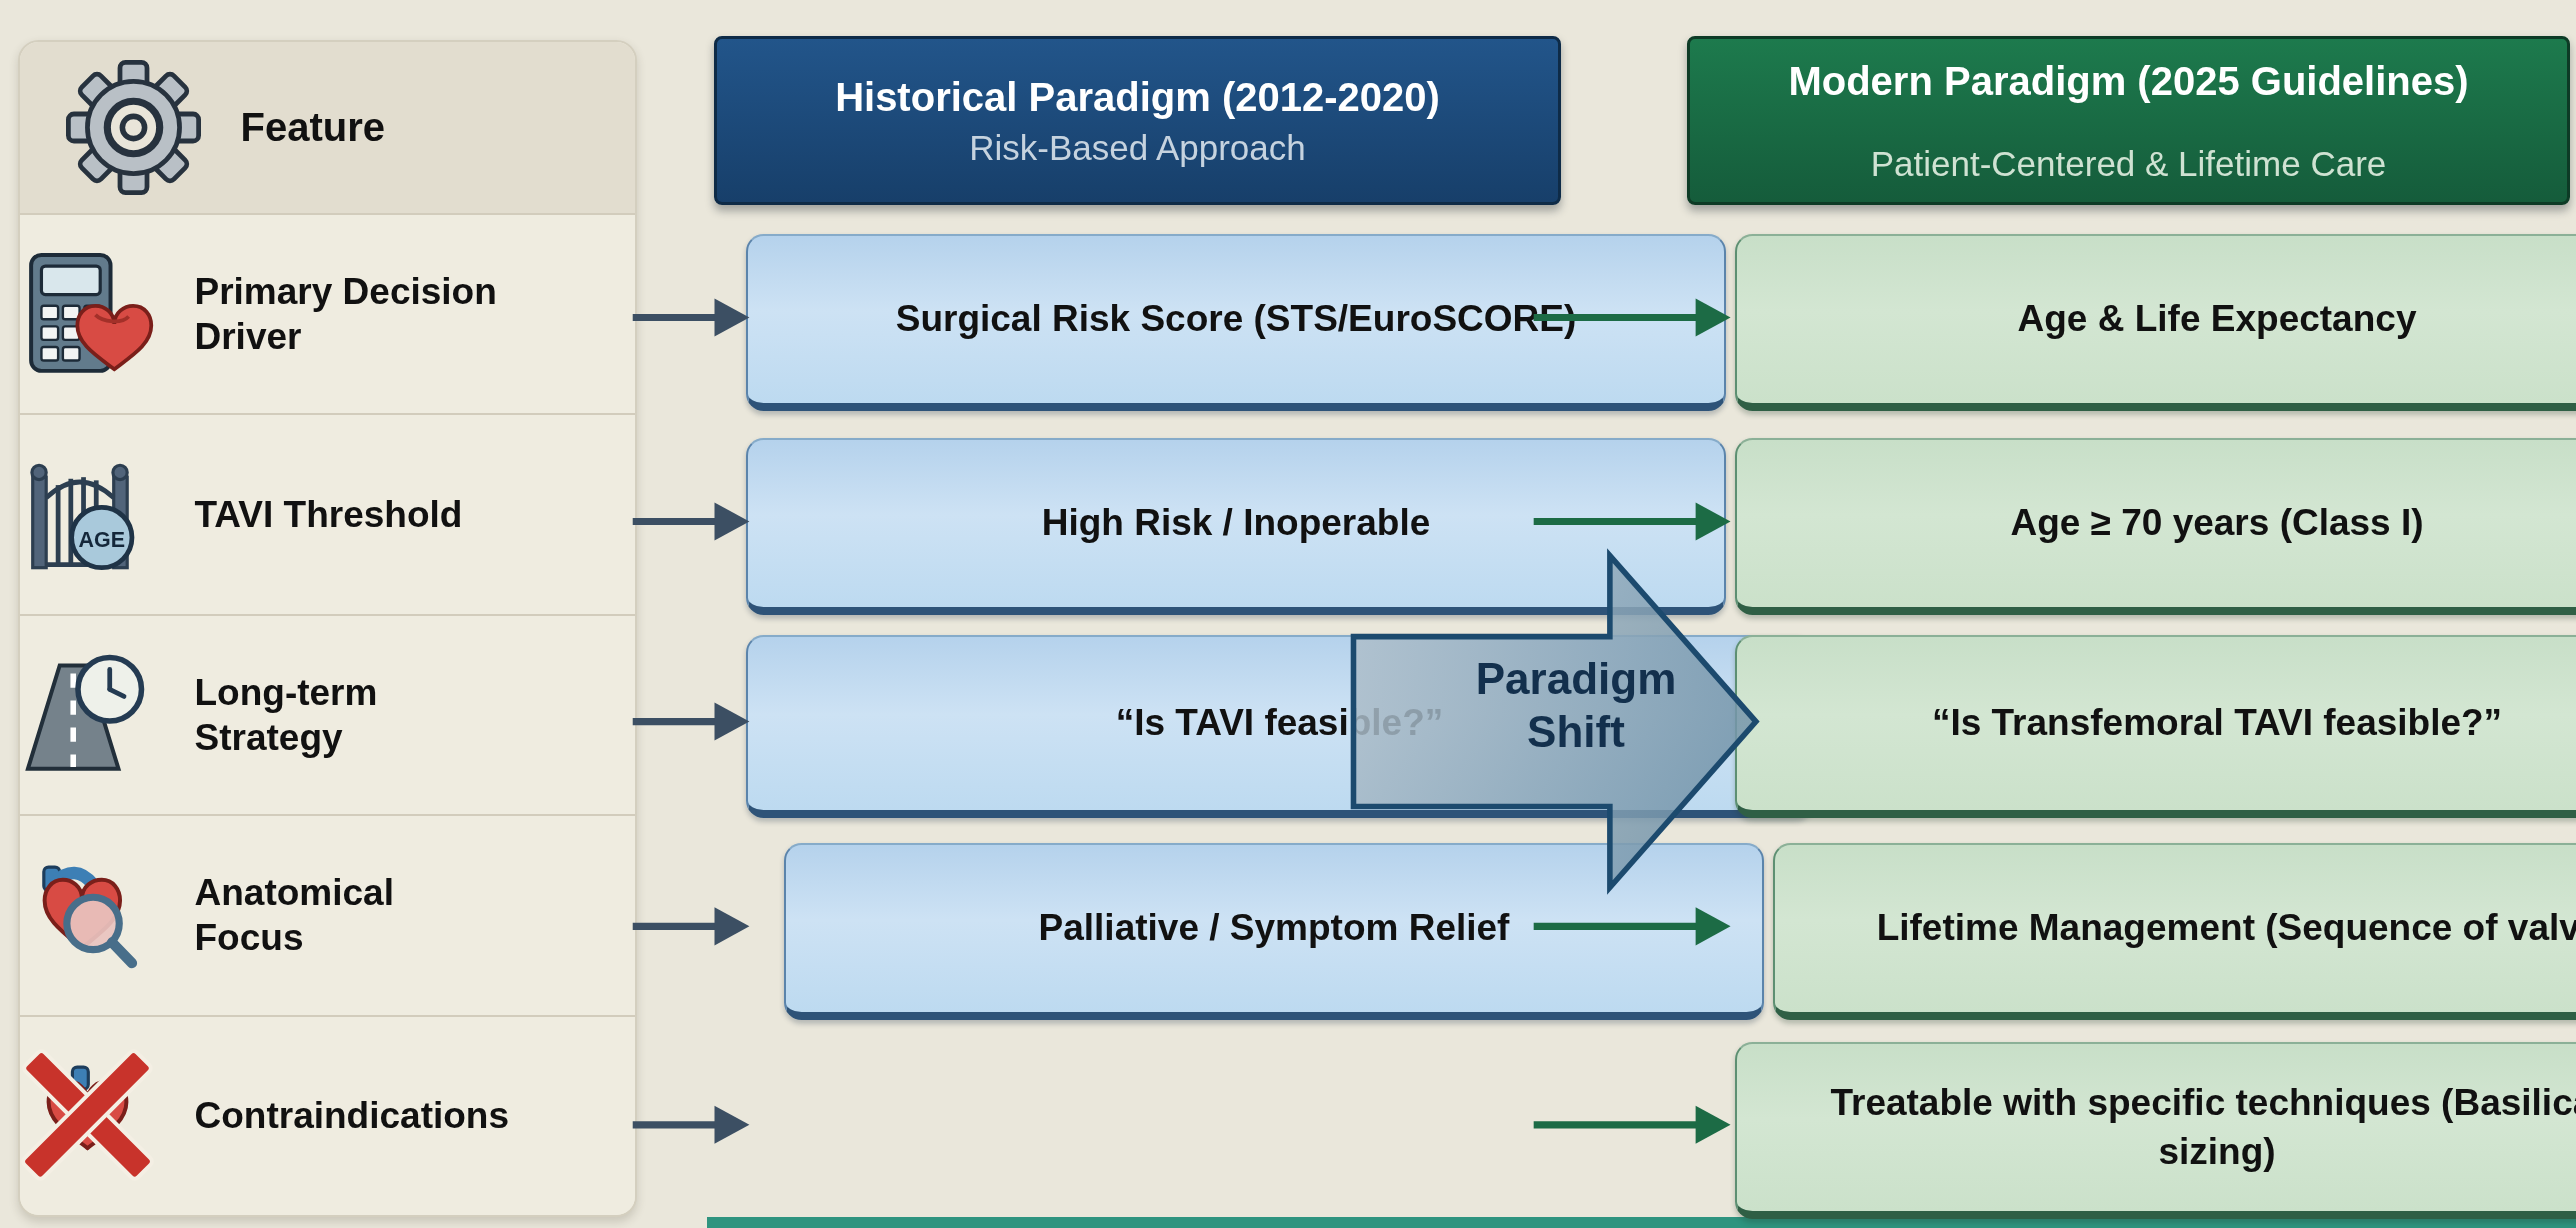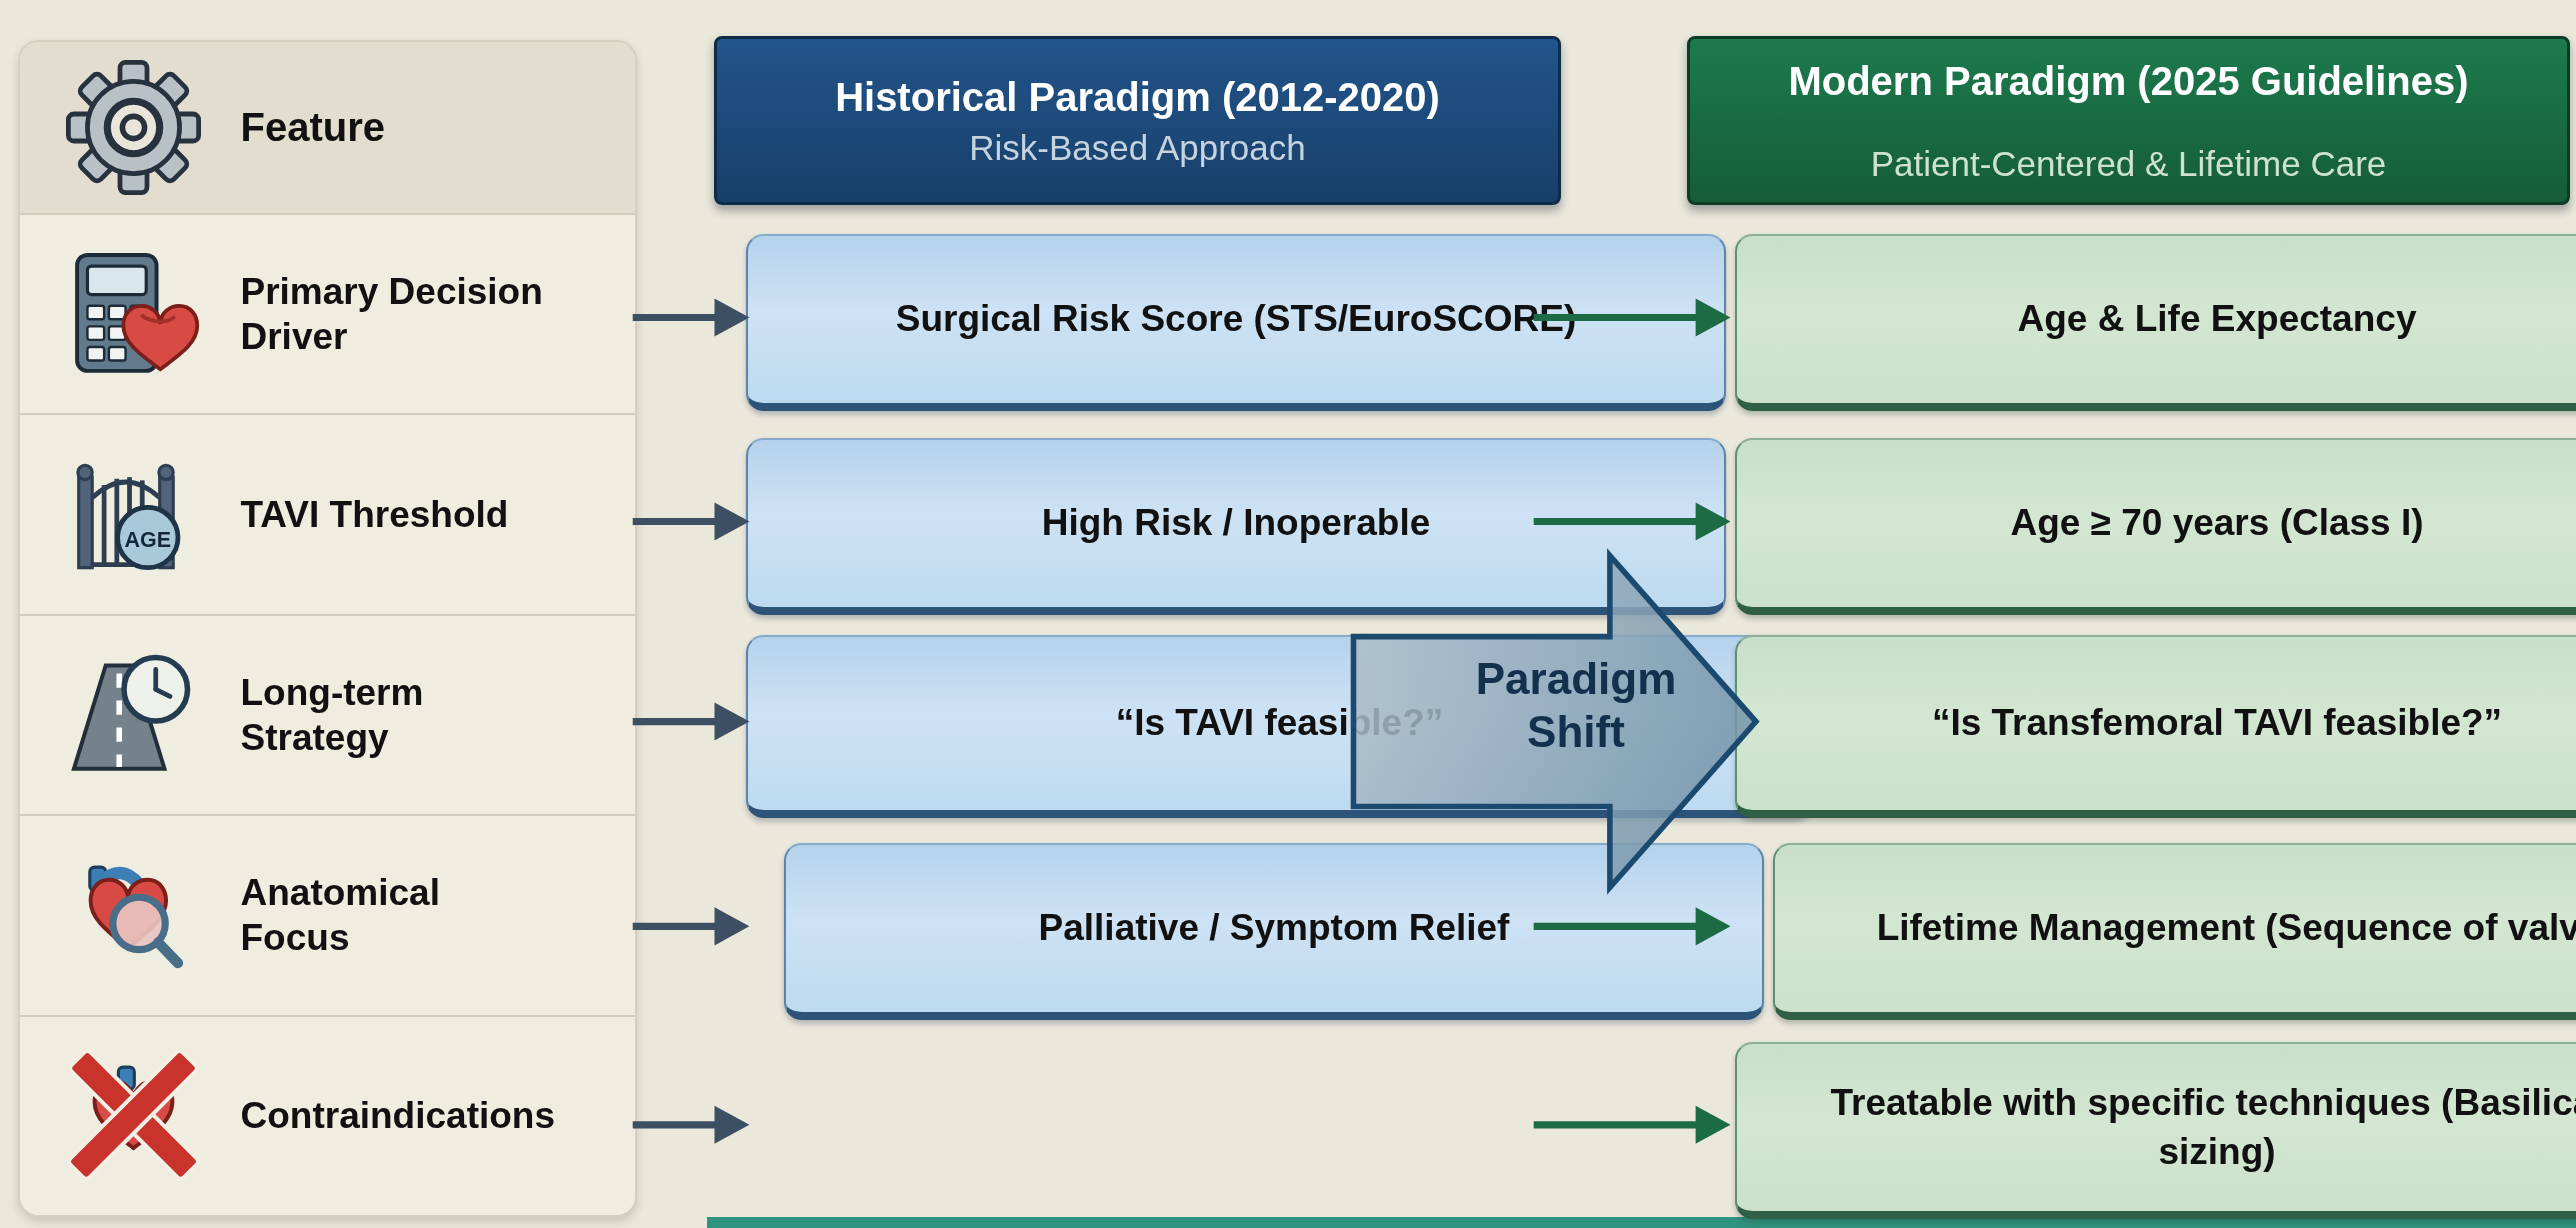--- a/index.html
+++ b/index.html
@@ -14,21 +14,21 @@
     position:absolute;left:17.5px;top:40px;width:615px;height:1173px;
     background:#edeade;border:2.4px solid #d4cfbf;border-radius:20.6px;
     box-shadow:0 4.8px 9.5px rgba(60,55,40,.18);
     display:flex;flex-direction:column;overflow:hidden;
   }
   .feature-header{
     height:171px;flex:none;background:#e2ddcf;
     display:flex;align-items:center;padding-left:46px;gap:40px;
   }
   .feature-row{
-    flex:1;display:flex;align-items:center;padding-left:46px;gap:40px;
+    flex:1;display:flex;align-items:center;gap:40px;
     border-top:2.4px solid #d2ccbc;background:#efece0;
   }
   .feature-icon{flex:none;width:135px;height:135px;}
   .feature-label{font-size:37px;font-weight:bold;line-height:1.22;width:310px;}
   .feature-header .feature-label{font-size:40px;width:333px;}
   
   .col-header{
     position:absolute;top:36px;height:163px;border-radius:8px;
     display:flex;flex-direction:column;align-items:center;justify-content:center;
     box-shadow:0 5.6px 8px rgba(30,40,50,.35);

